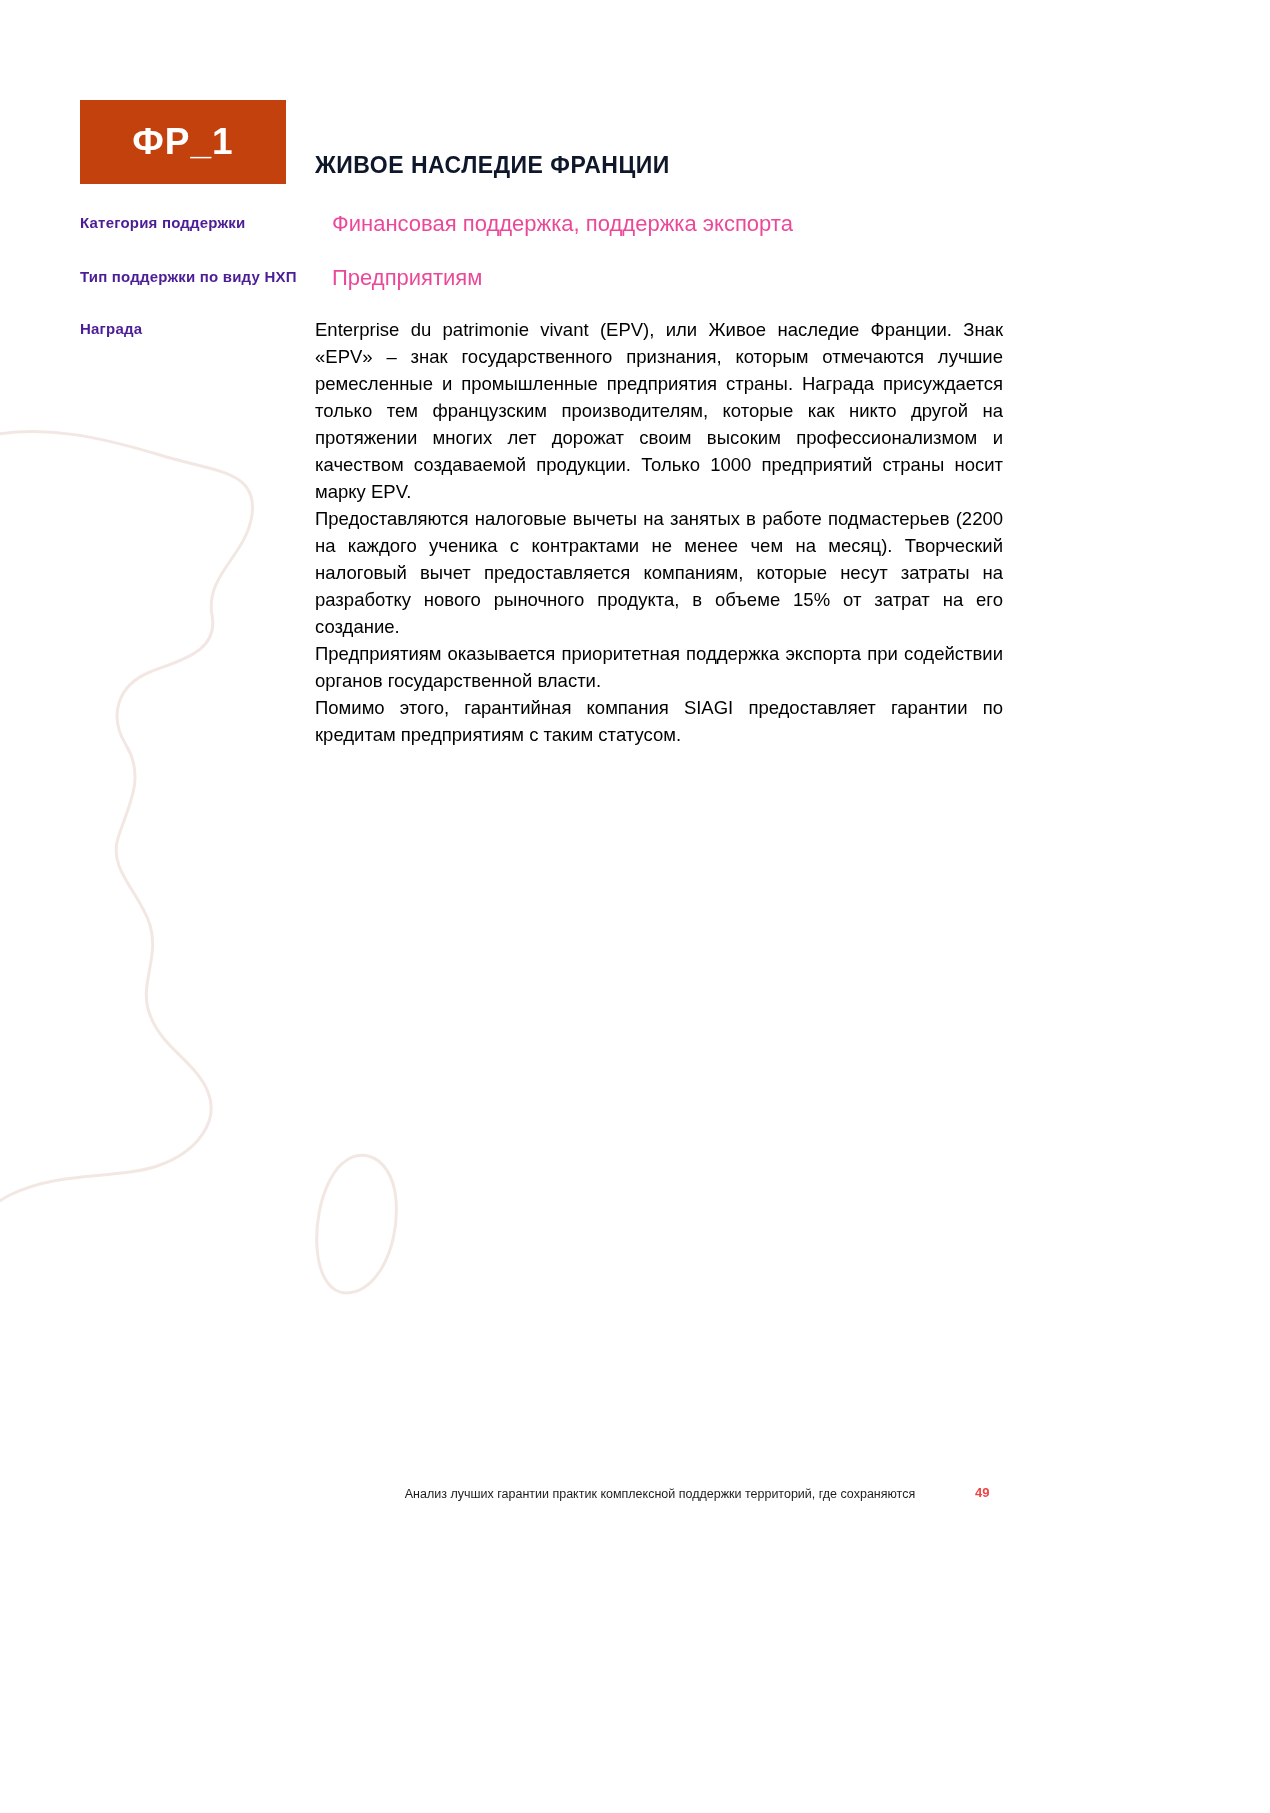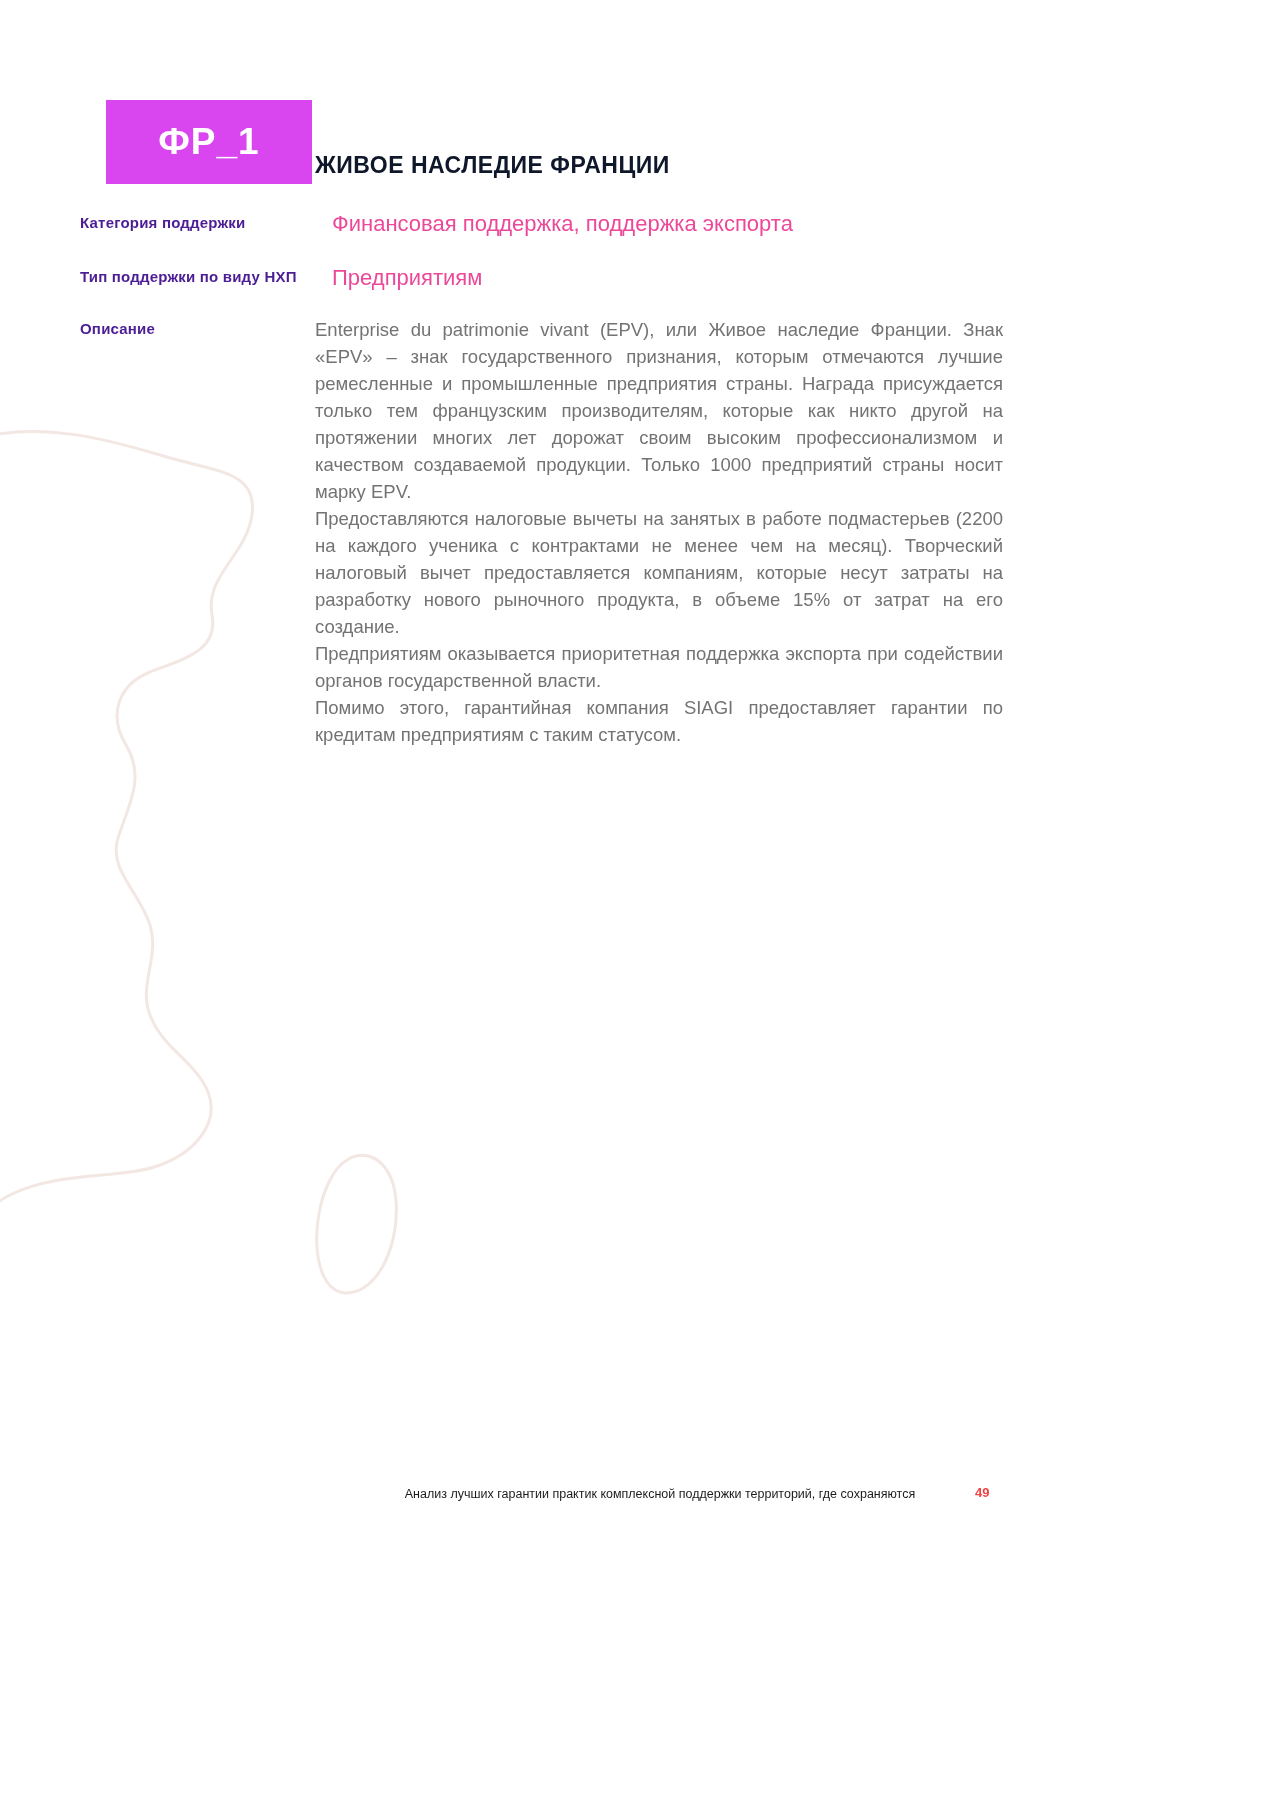--- a/index.html
+++ b/index.html
@@ -21,29 +21,28 @@
   .content {
     position: relative;
     z-index: 1;
     width: 100%;
     height: 100%;
   }
   .badge {
     position: absolute;
     left: 80px; top: 100px;
     width: 206px; height: 84px;
-    background: #d946ef;
+    background: #c2410c;
     color: #ffffff;
     display: flex;
     align-items: center;
     justify-content: center;
     font-size: 37px;
     font-weight: bold;
     letter-spacing: 1px;
-    margin-left: 26px;
   }
   .page-title {
     position: absolute;
     left: 315px; top: 152px;
     font-size: 23px;
     font-weight: bold;
     color: #0f172a;
     letter-spacing: 0.5px;
   }
   .field-label {
@@ -69,21 +68,21 @@
   .label-3 { top: 320px; }
   .description {
     position: absolute;
     left: 315px; top: 316px;
     width: 688px;
   }
   .description p {
     font-size: 18.5px;
     line-height: 27px;
     text-align: justify;
-    color: #737373;
+    color: #000000;
   }
   .footer {
     position: absolute;
     left: 315px; top: 1484px;
     width: 690px;
     text-align: center;
     font-size: 12.5px;
     line-height: 20px;
     color: #1c1c1c;
   }
@@ -114,21 +113,21 @@
   <div class="badge">ФР_1</div>
 
   <h1 class="page-title">ЖИВОЕ НАСЛЕДИЕ ФРАНЦИИ</h1>
 
   <div class="field-label label-1">Категория поддержки</div>
   <div class="field-value value-1">Финансовая поддержка, поддержка экспорта</div>
 
   <div class="field-label label-2">Тип поддержки по виду НХП</div>
   <div class="field-value value-2">Предприятиям</div>
 
-  <div class="field-label label-3">Описание</div>
+  <div class="field-label label-3">Награда</div>
 
   <div class="description">
     <p>Enterprise du patrimonie vivant (EPV), или Живое наследие Франции. Знак «EPV» – знак государственного признания, которым отмечаются лучшие ремесленные и  промышленные предприятия страны.  Награда присуждается только тем  французским производителям, которые  как никто другой на протяжении многих лет  дорожат своим высоким профессионализмом и качеством  создаваемой продукции. Только 1000 предприятий страны носит марку EPV.</p>
     <p>Предоставляются налоговые вычеты на занятых в работе подмастерьев (2200 на каждого ученика с контрактами не менее чем на месяц). Творческий налоговый вычет предоставляется компаниям, которые несут затраты на разработку нового рыночного продукта, в объеме 15% от затрат на его создание.</p>
     <p>Предприятиям оказывается приоритетная поддержка экспорта при содействии органов государственной власти.</p>
     <p>Помимо этого, гарантийная компания SIAGI предоставляет гарантии по кредитам предприятиям с таким статусом.</p>
   </div>
 
   <div class="footer">
     <div>Анализ лучших гарантии практик комплексной поддержки территорий, где сохраняются</div>

